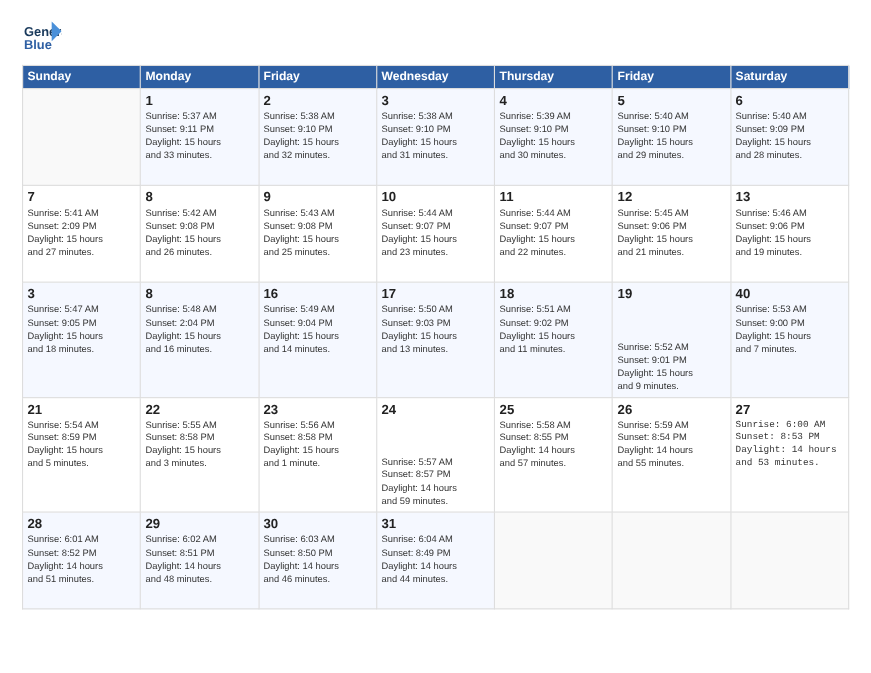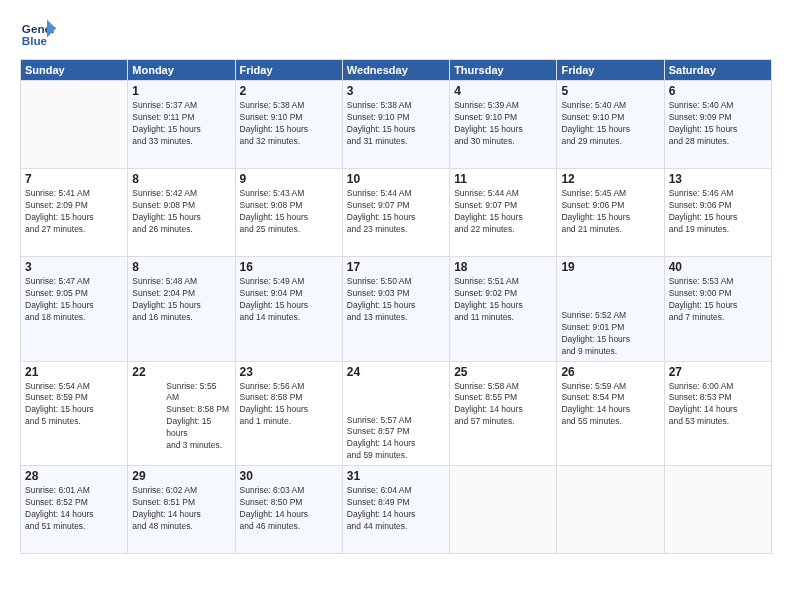--- a/index.html
+++ b/index.html
@@ -275,21 +275,21 @@
         <tr>
           <td>
             <div class="day-number">21</div>
             <div class="day-info" style="white-space: pre-line;">Sunrise: 5:54 AM
 Sunset: 8:59 PM
 Daylight: 15 hours
 and 5 minutes.</div>
           </td>
           <td>
             <div class="day-number">22</div>
-            <div class="day-info" style="white-space: pre-line; margin-left: 34px;">Sunrise: 5:55 AM
+            <div class="day-info" style="white-space: pre-line;">Sunrise: 5:55 AM
 Sunset: 8:58 PM
 Daylight: 15 hours
 and 3 minutes.</div>
           </td>
           <td>
             <div class="day-number">23</div>
             <div class="day-info" style="white-space: pre-line;">Sunrise: 5:56 AM
 Sunset: 8:58 PM
 Daylight: 15 hours
 and 1 minute.</div>
@@ -310,21 +310,21 @@
           </td>
           <td>
             <div class="day-number">26</div>
             <div class="day-info" style="white-space: pre-line;">Sunrise: 5:59 AM
 Sunset: 8:54 PM
 Daylight: 14 hours
 and 55 minutes.</div>
           </td>
           <td>
             <div class="day-number">27</div>
-            <div class="day-info" style="white-space: pre-line;">Sunrise: 6:00 AM
+            <div class="day-info" style="white-space: pre-line; font-family: Liberation Mono, monospace;">Sunrise: 6:00 AM
 Sunset: 8:53 PM
 Daylight: 14 hours
 and 53 minutes.</div>
           </td>
         </tr>
         <tr>
           <td>
             <div class="day-number">28</div>
             <div class="day-info" style="white-space: pre-line;">Sunrise: 6:01 AM
 Sunset: 8:52 PM

